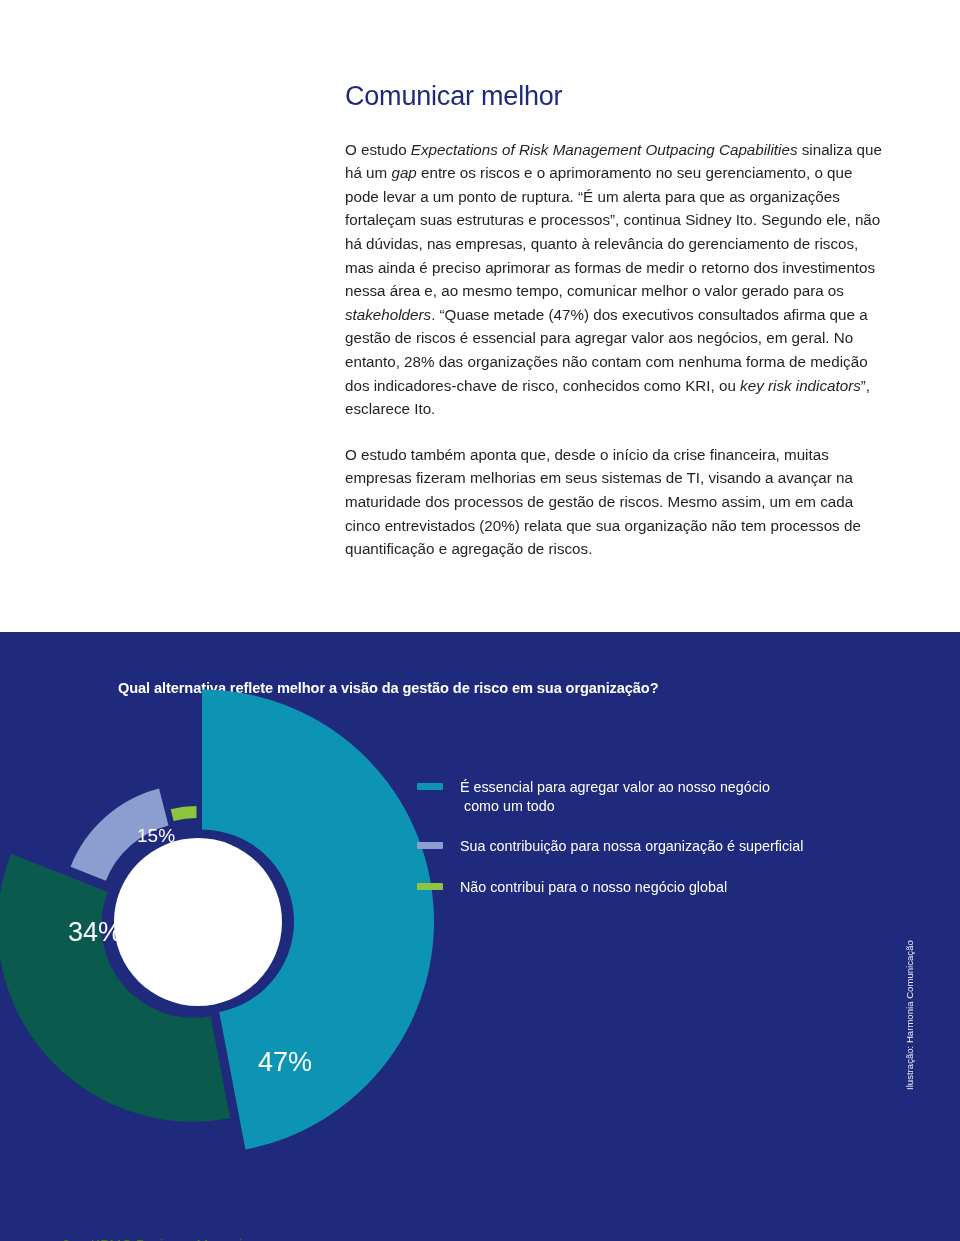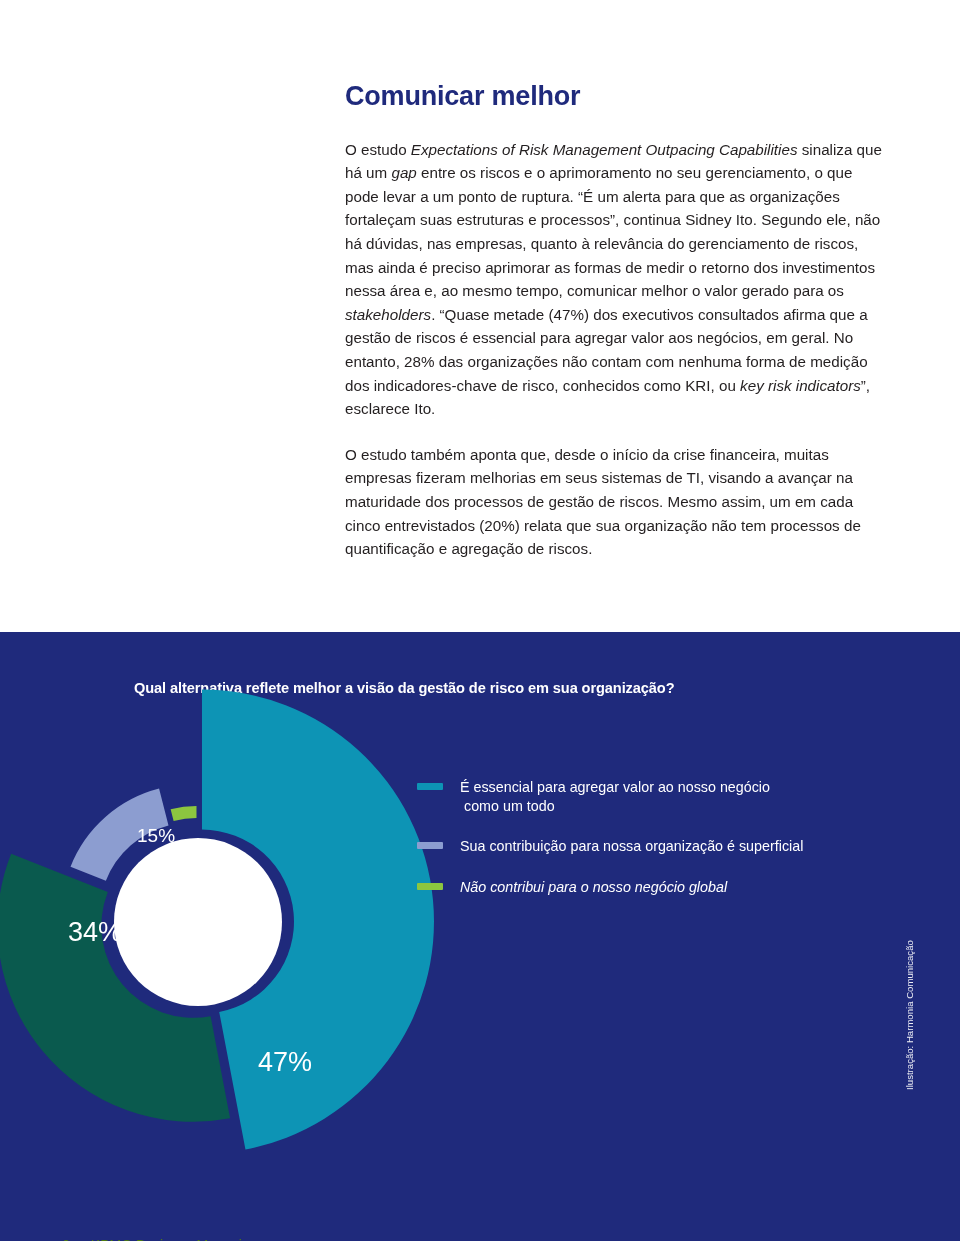--- a/index.html
+++ b/index.html
@@ -27,21 +27,21 @@
 
   #article-inner {
     position: absolute;
     left: 345px;
     top: 82px;
     width: 540px;
   }
 
   #page-title {
     font-size: 27px;
-    font-weight: bold;
+    font-weight: normal;
     color: #1f2a7c;
     letter-spacing: -0.2px;
     margin: 0 0 26px 0;
     line-height: 1.1;
   }
 
   .body-par {
     font-size: 15.2px;
     line-height: 23.6px;
     color: #231f20;
@@ -55,21 +55,21 @@
   #infographic {
     position: absolute;
     left: 0; top: 632px;
     width: 960px;
     height: 609px;
     background: #1f2a7c;
   }
 
   #chart-question {
     position: absolute;
-    left: 134px;
+    left: 118px;
     top: 48px;
     width: 700px;
     font-size: 14.6px;
     font-weight: bold;
     color: #ffffff;
     letter-spacing: -0.1px;
   }
 
   
   #donut-wrap {
@@ -104,21 +104,21 @@
     position: absolute;
     left: 417px;
     top: 146px;
     width: 470px;
   }
   .legend-row {
     position: relative;
     margin-bottom: 21px;
     min-height: 20px;
   }
-  .legend-row:last-child { margin-bottom: 16px; font-style: italic; }
+  .legend-row:last-child { margin-bottom: 16px; }
   .legend-swatch {
     position: absolute;
     left: 0;
     top: 5px;
     width: 26px;
     height: 7px;
     border-radius: 1px;
   }
   .legend-text {
     margin-left: 43px;

